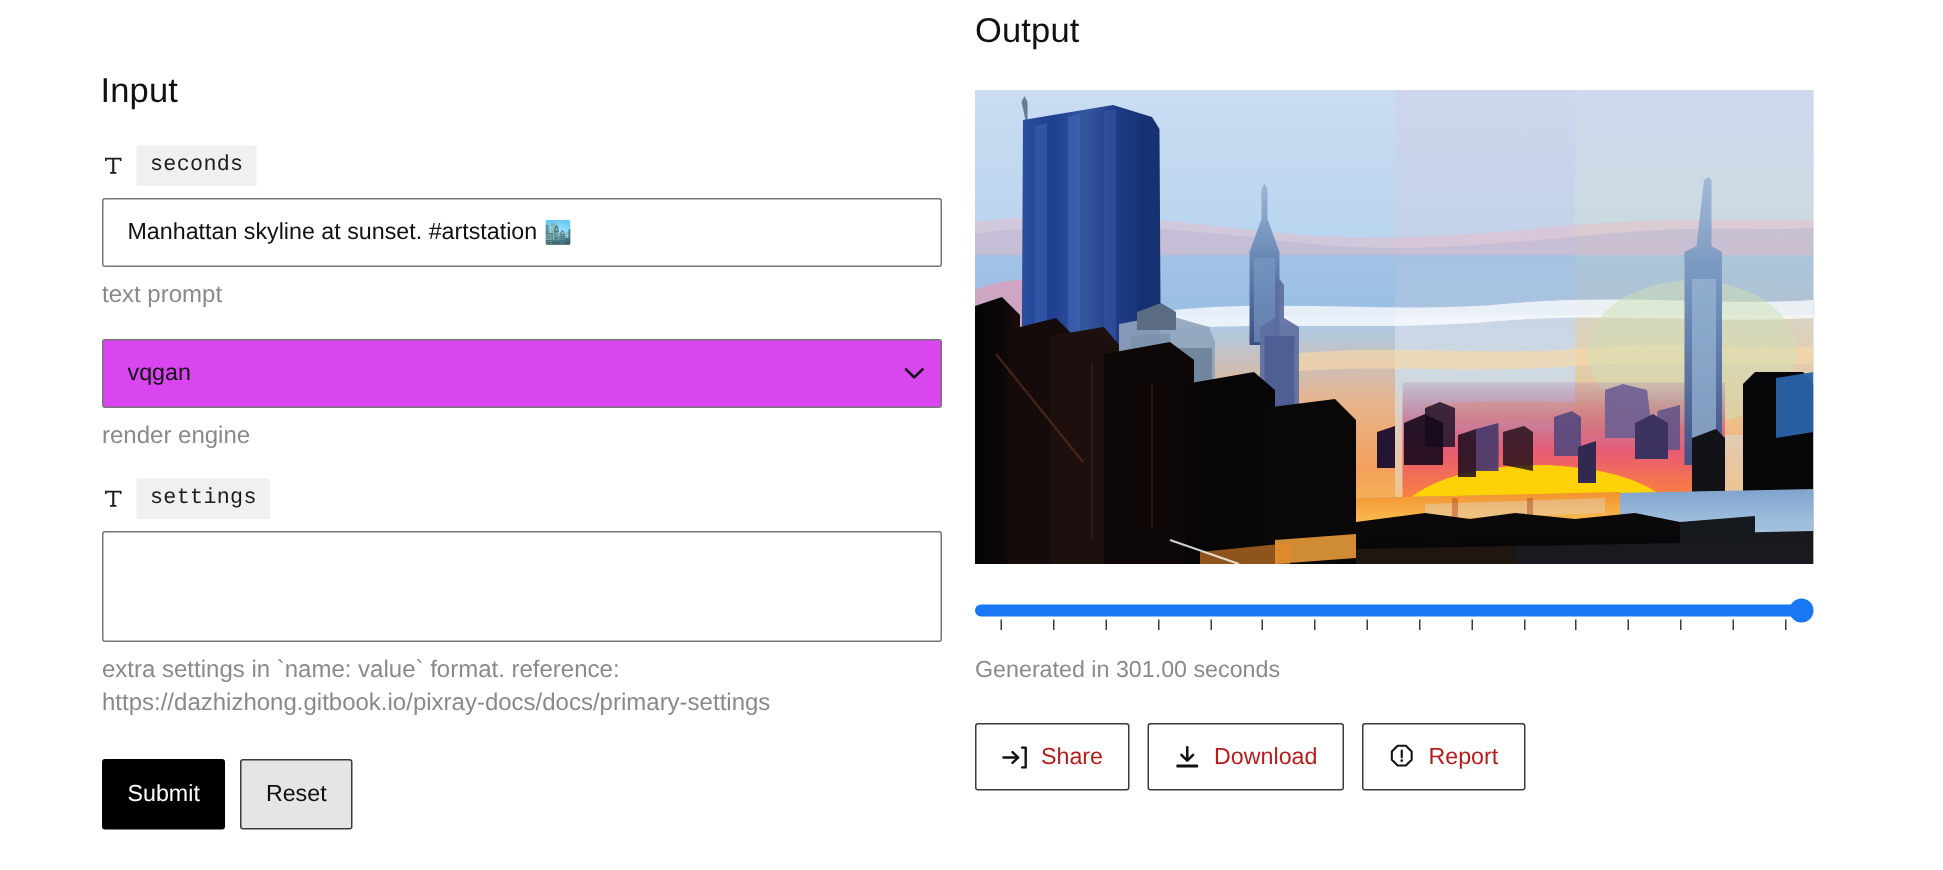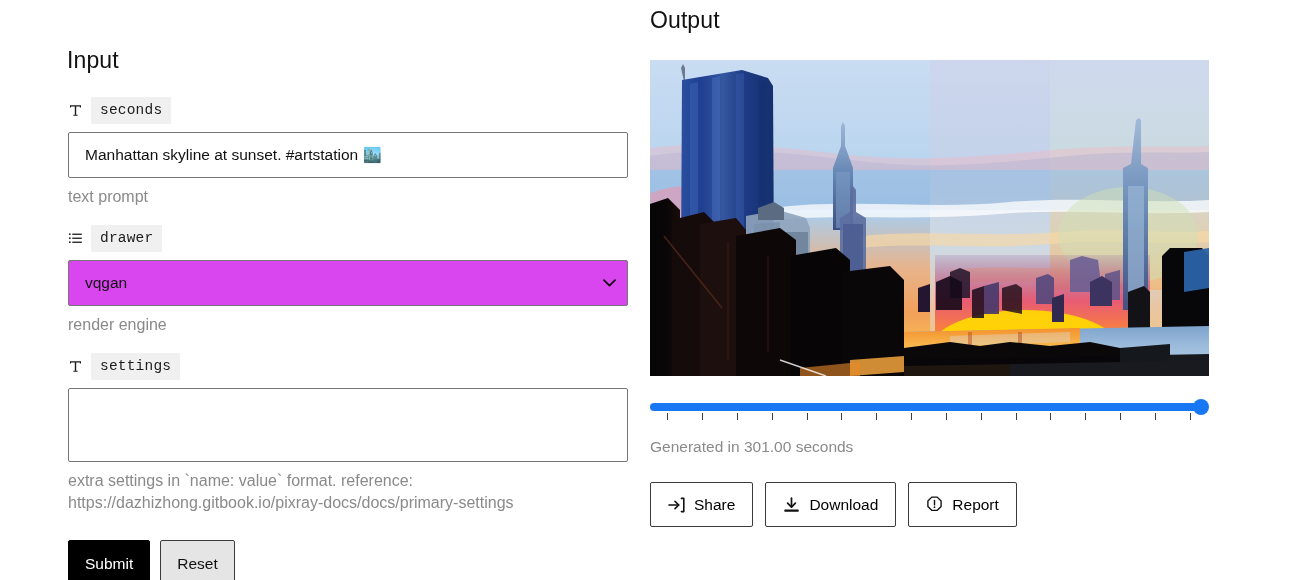--- a/index.html
+++ b/index.html
@@ -197,21 +197,21 @@
     box-sizing: border-box;
     background: #ffffff;
     border: 1px solid #3b3b3b;
     border-radius: 2px;
     height: 45px;
     padding: 16px 17px;
     display: inline-flex;
     align-items: center;
     gap: 9px;
     font-size: 15.5px;
-    color: #000000;
+    color: #b91c1c;
     cursor: pointer;
     white-space: nowrap;
   }
   .out-btn svg { display: block; flex: none; }
 
   
   .out-image {
     position: relative;
     width: 559px;
     height: 316px;
@@ -291,33 +291,20 @@
       <div class="text-input">
         <span>Manhattan skyline at sunset. #artstation</span>
         <span class="emoji">🏙️</span>
       </div>
       <div class="help-text">
         <span class="line">text prompt</span>
       </div>
     </div>
 
     <div class="field">
-      <div class="field-label-row">
-        <span class="label-icon">
-          <svg width="13" height="11" viewBox="0 0 13 11" fill="none">
-            <rect x="0" y="0.4" width="1.6" height="1.6" fill="#1c1c1c"></rect>
-            <rect x="3.3" y="0.6" width="9.5" height="1.3" fill="#1c1c1c"></rect>
-            <rect x="0" y="4.4" width="1.6" height="1.6" fill="#1c1c1c"></rect>
-            <rect x="3.3" y="4.6" width="9.5" height="1.3" fill="#1c1c1c"></rect>
-            <rect x="0" y="8.4" width="1.6" height="1.6" fill="#1c1c1c"></rect>
-            <rect x="3.3" y="8.6" width="9.5" height="1.3" fill="#1c1c1c"></rect>
-          </svg>
-        </span>
-        <span class="label-chip">drawer</span>
-      </div>
       <div class="select-wrap">
         <div class="select-box">
           <span>vqgan</span>
         </div>
         <span class="select-caret">
           <svg width="13" height="8" viewBox="0 0 13 8" fill="none">
             <path d="M1 1.2 L6.5 6.6 L12 1.2" stroke="#111111" stroke-width="1.7" stroke-linecap="round" stroke-linejoin="round"></path>
           </svg>
         </span>
       </div>

